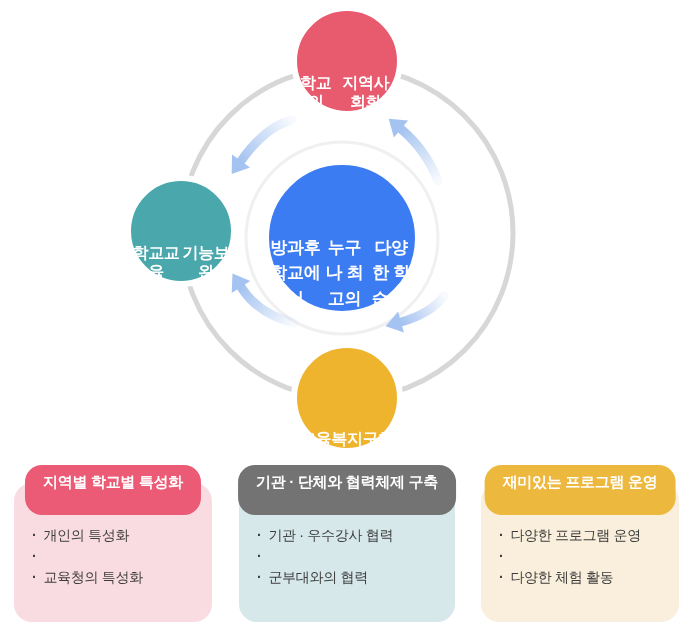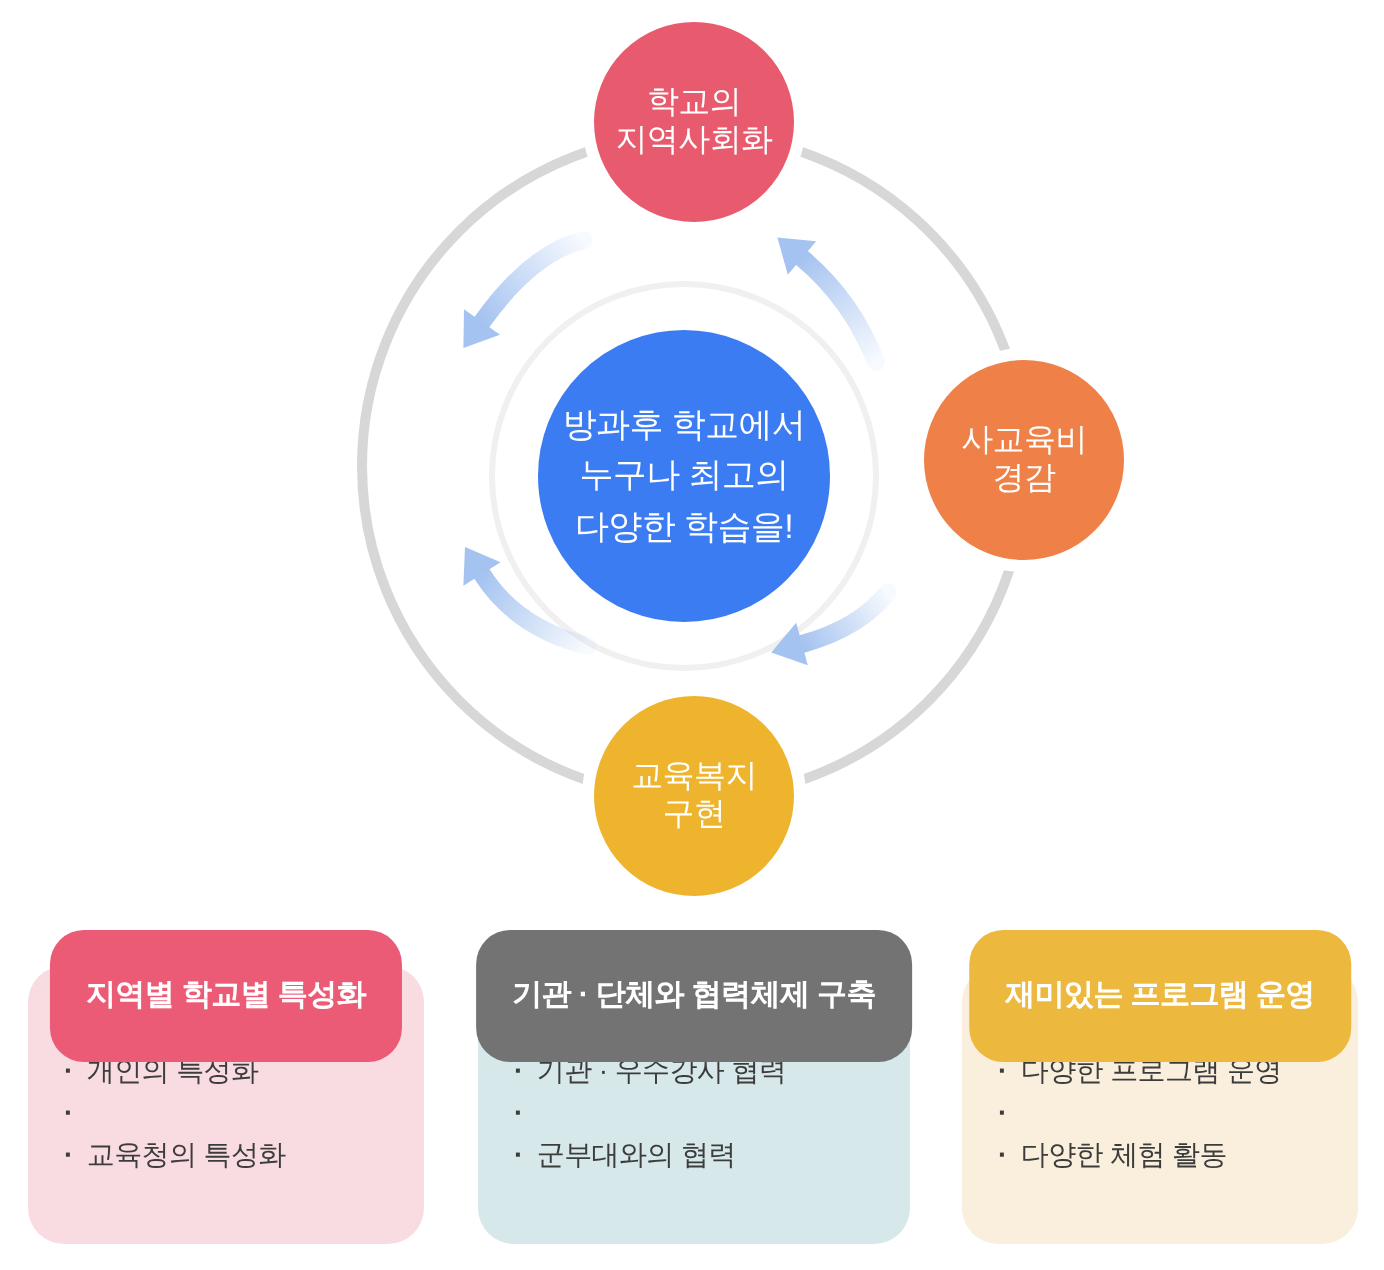--- a/index.html
+++ b/index.html
@@ -9,23 +9,23 @@
     background:#ffffff;
     font-family:"Liberation Sans","DejaVu Sans",sans-serif;
     overflow:hidden;
   }
   .diagram-svg{position:absolute;left:0;top:0;}
   
   .bubble{
     position:absolute;
     border-radius:50%;
     box-sizing:border-box;
-    display:flex;flex-direction:column;
-    align-items:center;justify-content:center;
-    text-align:center;color:#ffffff;font-weight:normal;
+    display:flex;
+    align-items:flex-end;justify-content:center;
+    text-align:center;color:#ffffff;font-weight:bold;
     letter-spacing:-0.3px;
   }
   .bubble .ln{display:block;}
   .node{width:112px;height:112px;border:6px solid #ffffff;font-size:16px;line-height:1.2;}
   .node-top{left:291px;top:5px;background:#E85A6E;}
   .node-left{left:125px;top:175px;background:#4AA7AC;}
   .node-right{left:456px;top:174px;background:#EF8148;}
   .node-bottom{left:291px;top:342px;background:#EEB42E;}
   .center-bubble{
     left:262px;top:158px;width:160px;height:160px;
@@ -36,22 +36,22 @@
   .card{
     position:absolute;top:483px;height:139px;
     border-radius:18px;
   }
   .card-1{left:14px;width:198px;background:#F9DCE2;}
   .card-2{left:239px;width:216px;background:#D6E8EA;}
   .card-3{left:481px;width:198px;background:#F9EFDC;}
   .pill{
     position:absolute;top:-18px;left:50%;
     transform:translateX(-50%);
-    height:34px;line-height:34px;
-    border-radius:17px;padding:16px 18px;
+    height:50px;line-height:34px;
+    border-radius:17px;padding:0 18px;
     color:#ffffff;font-weight:bold;font-size:15px;
     white-space:nowrap;letter-spacing:-0.3px;
   }
   .pill-1{background:#EB5B76;}
   .pill-2{background:#737373;}
   .pill-3{background:#EDB83E;}
   .items{margin:0;padding:42px 6px 0 18px;list-style:none;}
   .items li{
     display:flex;gap:7px;align-items:baseline;
     font-size:14px;line-height:21px;color:#3C3C3C;
@@ -103,25 +103,25 @@
       <path d="M 444 296 Q 430 314 401 322" fill="none" stroke="url(#ag4)" stroke-width="9" stroke-linecap="round"></path>
       <polygon points="385.6,326.3 398.1,311.4 403.9,332.6" fill="#A5C3F0"></polygon>
     </g>
   </svg>
 
   <div class="bubble node node-top">
     <span class="ln">학교의</span>
     <span class="ln">지역사회화</span>
   </div>
 
+  <div class="bubble node node-left">
+    <span class="ln">학교교육</span>
+    <span class="ln">기능보완</span>
+  </div>
 
-  <div class="bubble node node-right">
-    <span class="ln">사교육비</span>
-    <span class="ln">경감</span>
-  </div>
 
   <div class="bubble center-bubble">
     <span class="ln">방과후 학교에서</span>
     <span class="ln">누구나 최고의</span>
     <span class="ln">다양한 학습을!</span>
   </div>
 
   <div class="bubble node node-bottom">
     <span class="ln">교육복지</span>
     <span class="ln">구현</span>

